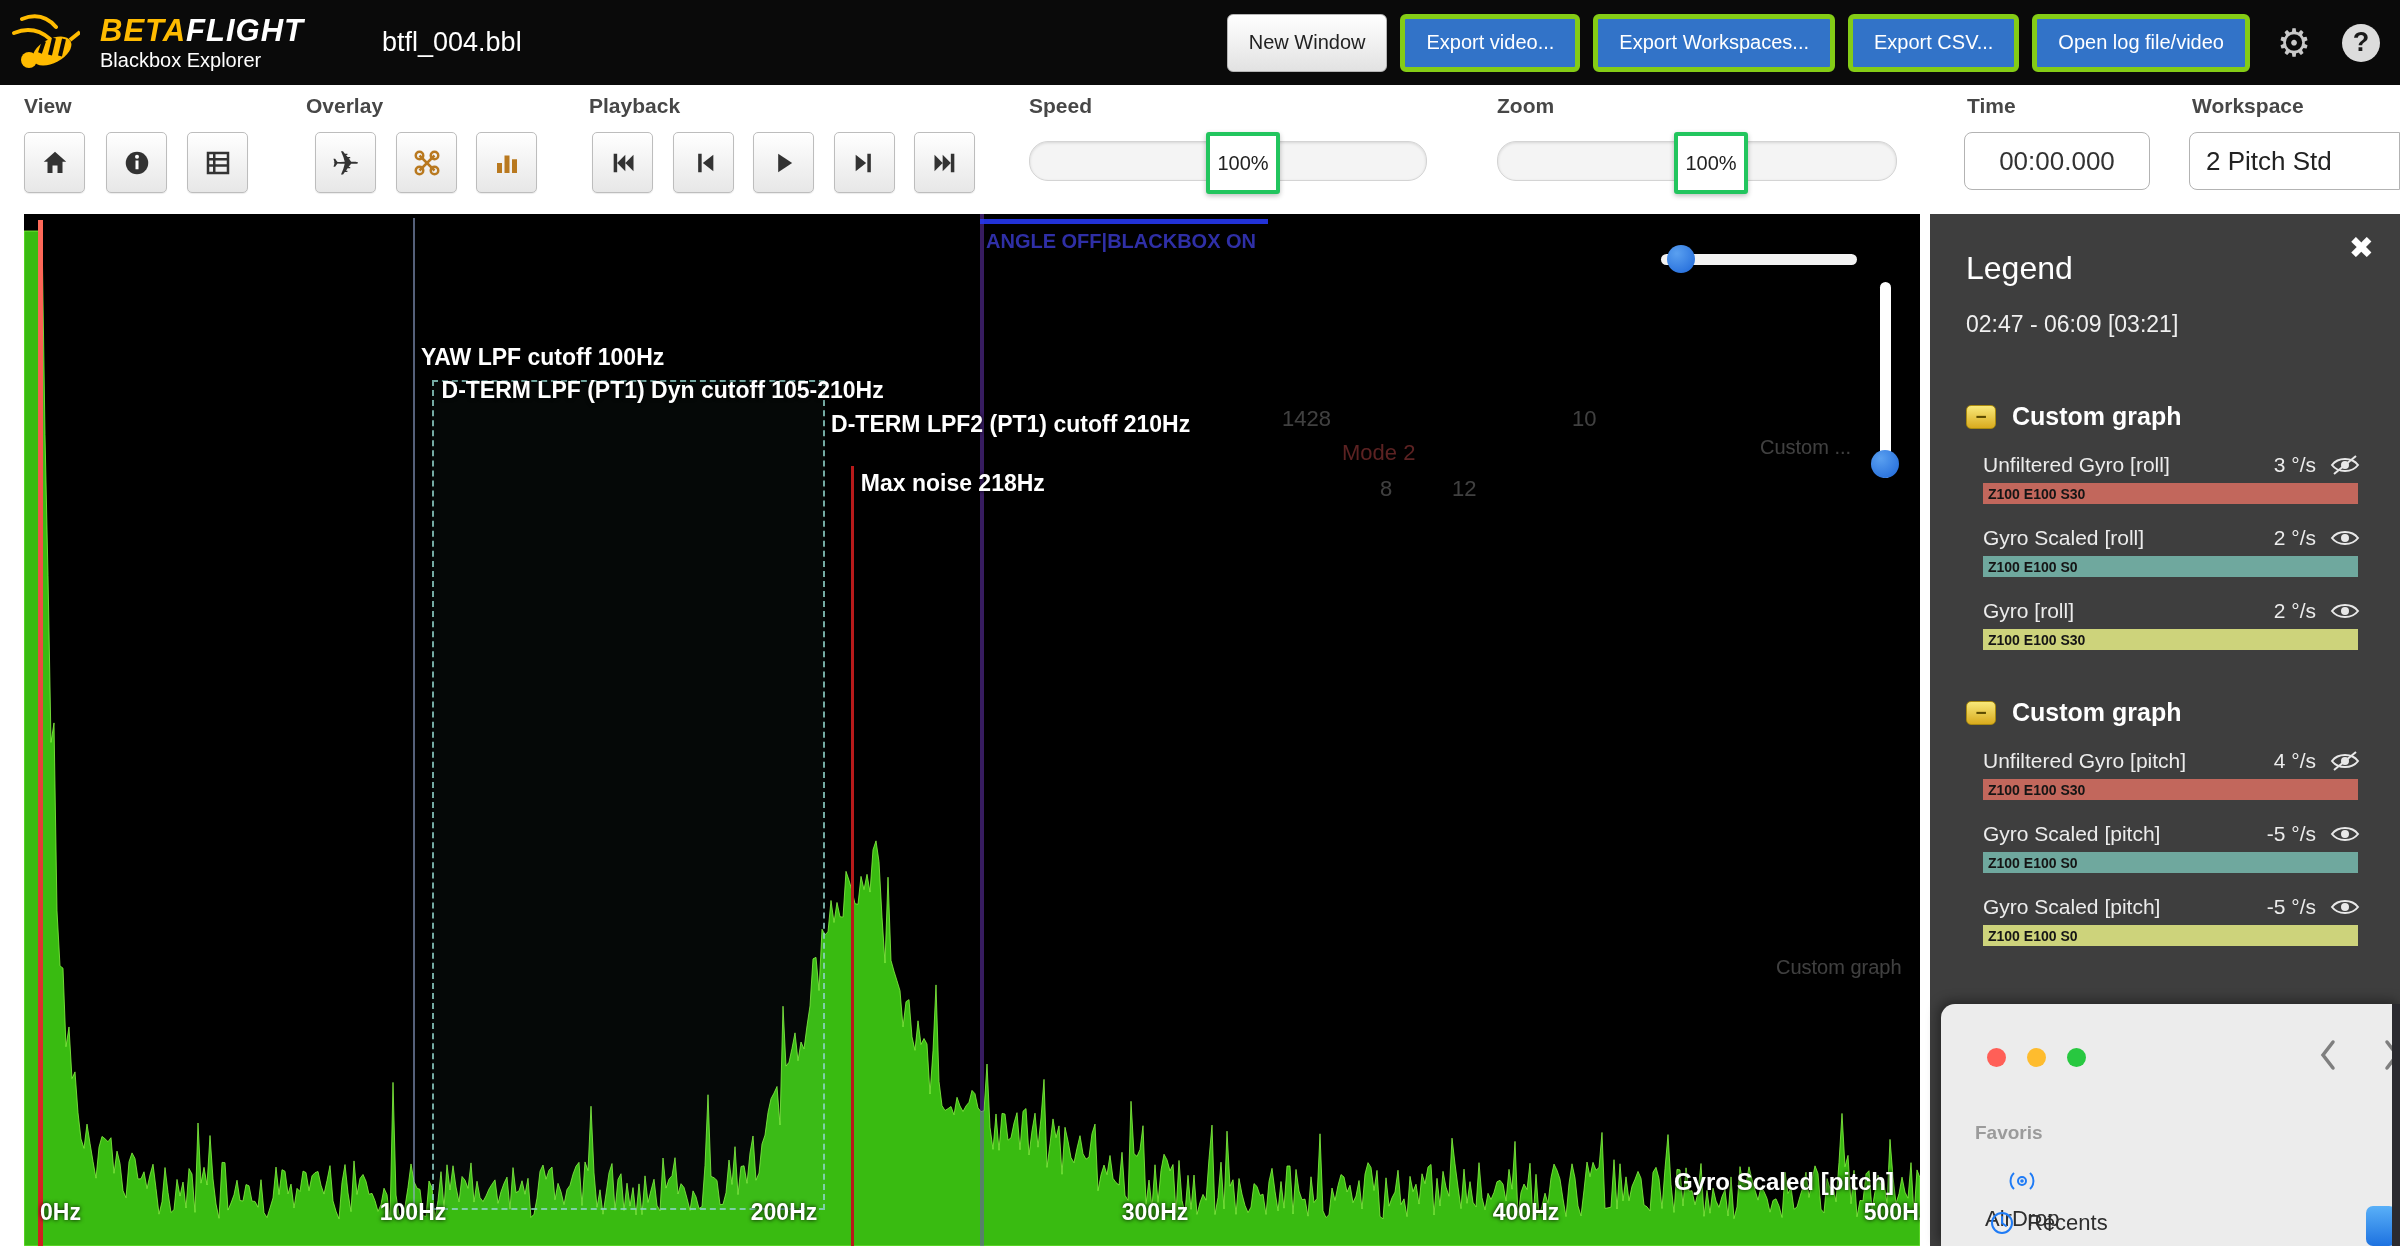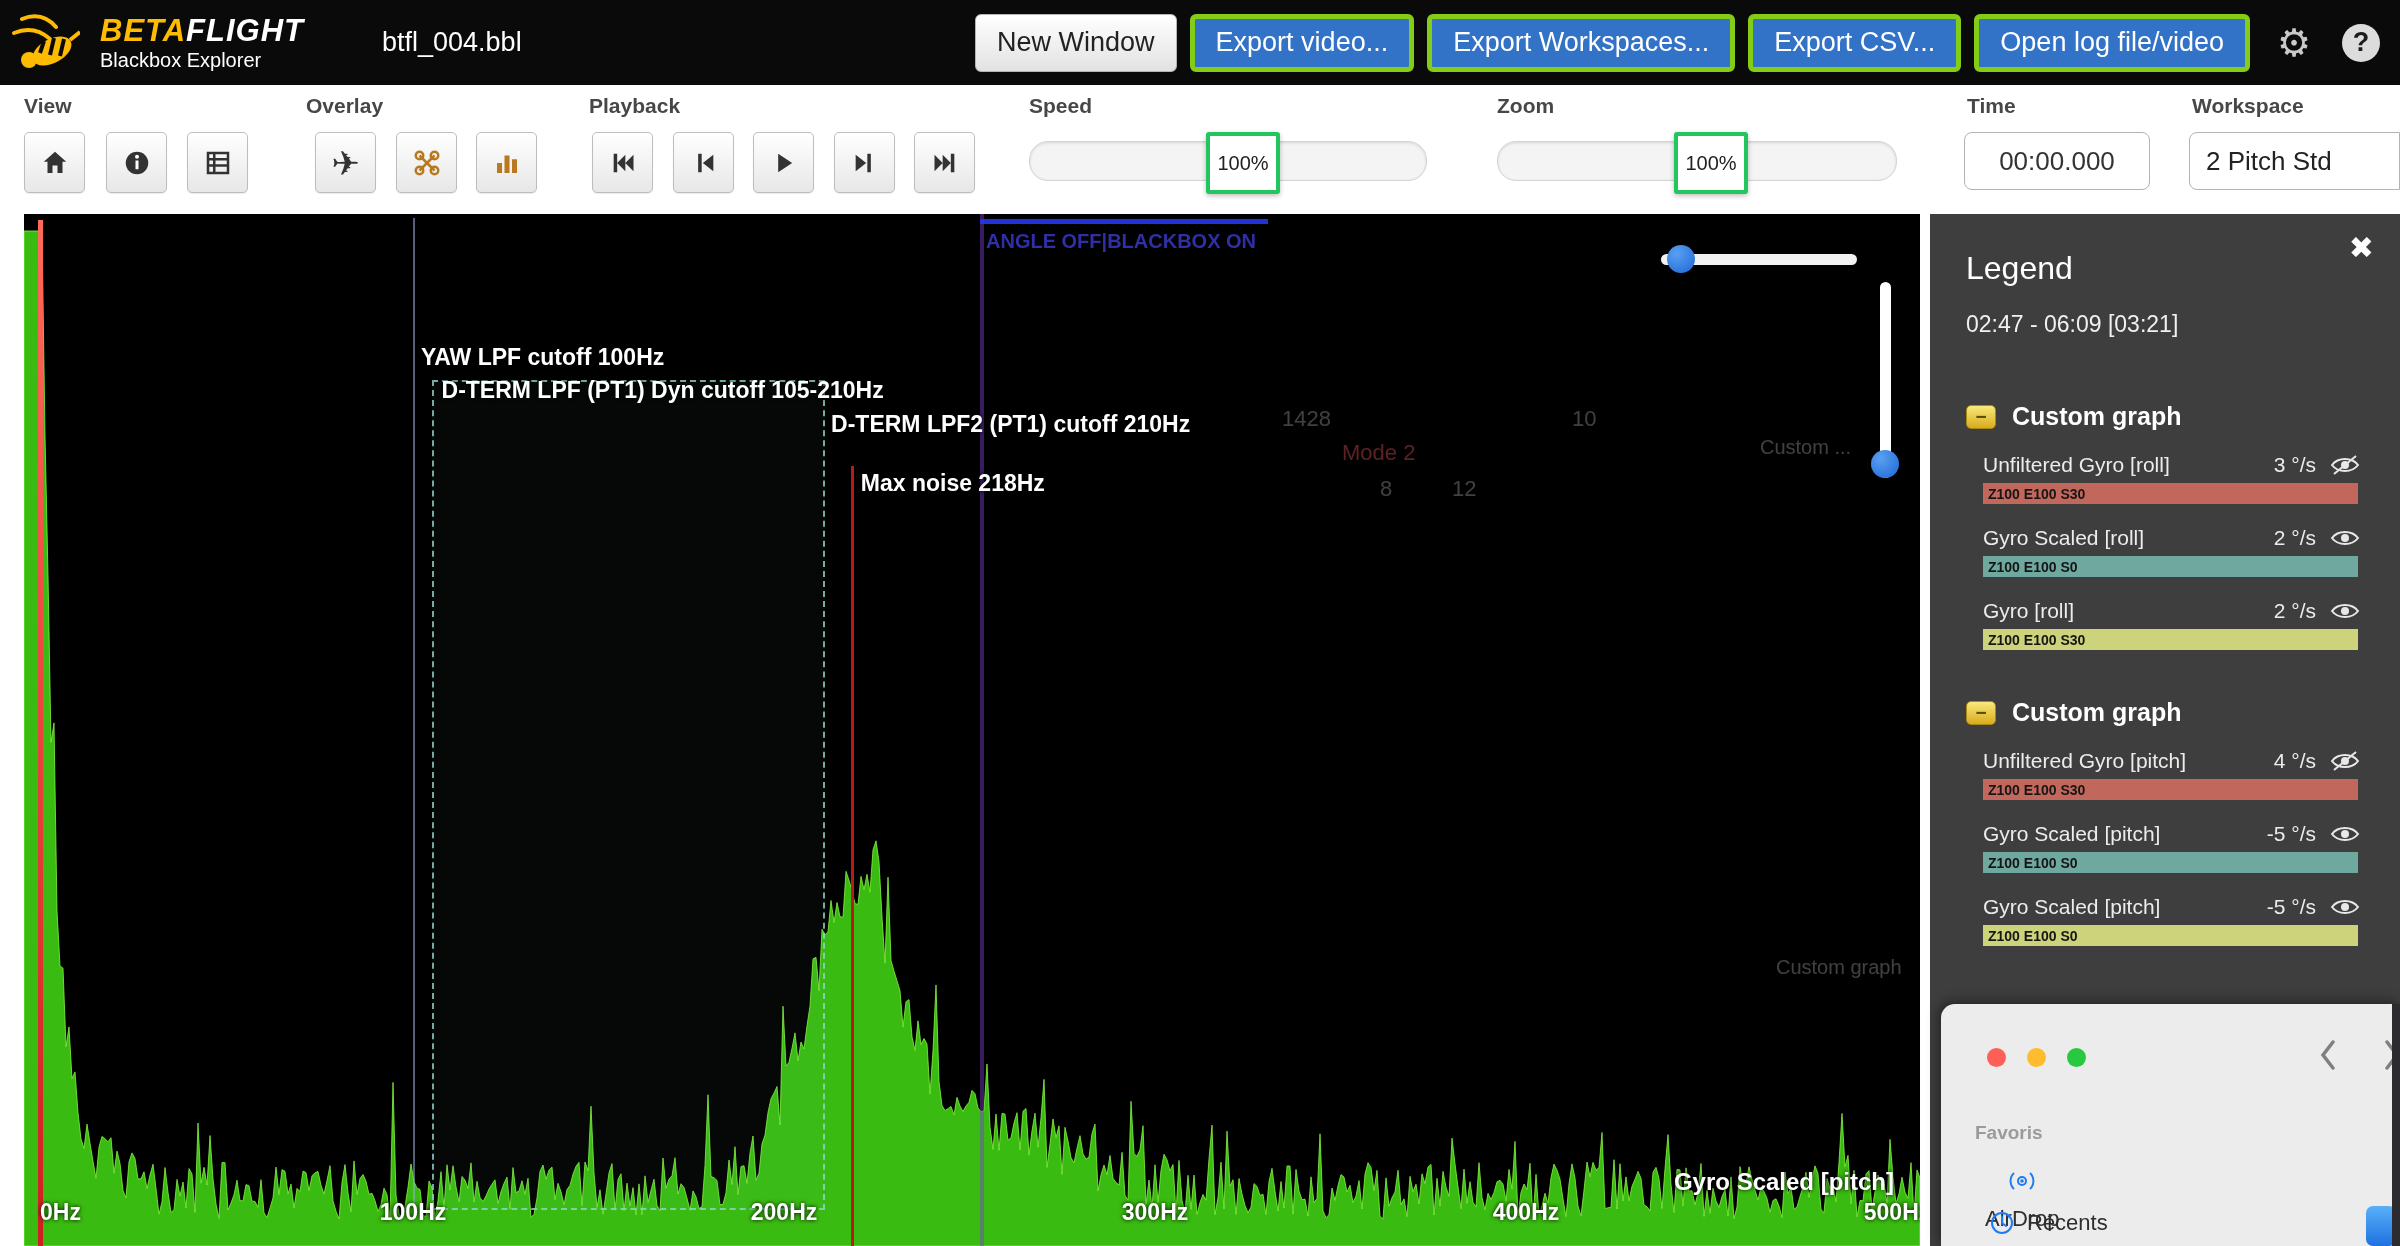--- a/index.html
+++ b/index.html
@@ -10,21 +10,21 @@
   #header{position:absolute;left:0;top:0;width:2400px;height:85px;background:#0a0a0a;
           display:flex;align-items:center;}
   .logo{margin-left:8px;display:flex;align-items:center;}
   .brand{margin-left:20px;line-height:1.02;}
   .brand-top{font-style:italic;font-weight:bold;font-size:31px;letter-spacing:1px;white-space:nowrap;}
   .brand-beta{color:#ffbb00;}
   .brand-flight{color:#ffffff;}
   .brand-sub{color:#ffffff;font-size:20px;margin-top:3px;}
   .filename{color:#fff;font-size:27px;margin-left:78px;}
   .hbtns{display:flex;align-items:center;gap:13px;margin-left:auto;margin-right:16px;}
-  .hbtn{height:58px;padding:0 21px;border-radius:6px;font-size:27px;font-family:inherit;cursor:pointer;white-space:nowrap;}
+  .hbtn{height:58px;padding:0 21px;border-radius:6px;font-size:20px;font-family:inherit;cursor:pointer;white-space:nowrap;}
   .hbtn.light{background:linear-gradient(#ffffff,#e2e2e2);border:1px solid #b5b5b5;color:#222;}
   .hbtn.blue{background:#3273c8;border:5px solid #84cc16;color:#fff;}
   .hicon{width:46px;height:46px;display:flex;align-items:center;justify-content:center;cursor:pointer;margin-left:8px;}
   .gear-glyph{color:#c9c9c9;font-size:38px;font-family:"DejaVu Sans",sans-serif;}
   .help-circle{width:38px;height:38px;border-radius:50%;background:#dcdcdc;color:#1a1a1a;font-weight:bold;
                font-size:27px;display:flex;align-items:center;justify-content:center;}
 
   
   #toolbar{position:absolute;left:0;top:85px;width:2400px;height:129px;background:#ffffff;}
   .tsec-label{position:absolute;top:9px;font-size:21px;font-weight:bold;color:#474747;}

